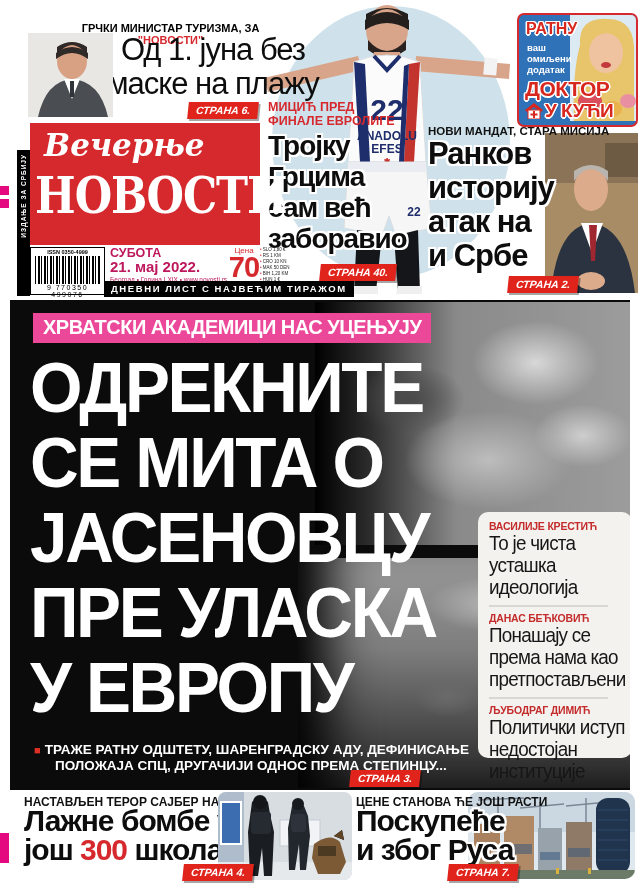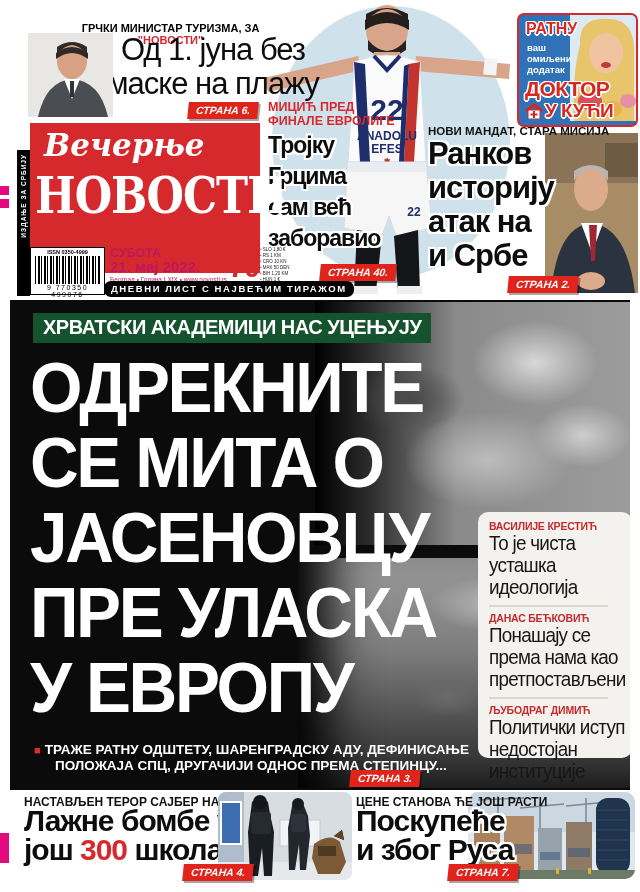--- a/index.html
+++ b/index.html
@@ -15,21 +15,21 @@
   
   #tl-kicker{left:58px;top:22px;width:225px;font-size:11px;text-align:center;font-weight:700;}
   #tl-head{left:88px;top:33px;width:250px;text-align:center;font-size:31px;line-height:34px;
            font-weight:400;color:#0d0d0d;letter-spacing:-1px;}
   #tl-badge{left:188px;top:100px;}
   #tl-photo{left:28px;top:33px;width:85px;height:84px;}
   
   #circle{left:272px;top:6px;width:238px;height:272px;border-radius:50%;background:#cfe2ec;}
   #player{left:262px;top:0px;width:250px;height:294px;}
   #mc-kicker{left:268px;top:100px;font-size:12.5px;line-height:14px;font-weight:700;z-index:5;}
-  #mc-head{left:268px;top:130px;font-size:23px;line-height:31px;font-weight:700;color:#0d0d0d;
+  #mc-head{left:268px;top:130px;font-size:28px;line-height:31px;font-weight:700;color:#0d0d0d;
            letter-spacing:-1px;z-index:5;}
   #mc-badge{left:320px;top:262px;z-index:6;}
   
   #promo{left:517px;top:13px;width:117px;height:110px;background:#2f72b8;border:2px solid #d6292e;
          border-radius:7px;overflow:hidden;z-index:6;}
   #promo-woman{position:absolute;right:0;top:0;width:66px;height:106px;}
   .stroke-red{color:#d8271f;text-shadow:-1.5px 0 0 #fff,1.5px 0 0 #fff,0 -1.5px 0 #fff,0 1.5px 0 #fff,
               -1px -1px 0 #fff,1px 1px 0 #fff,-1px 1px 0 #fff,1px -1px 0 #fff;}
   #promo-today{position:absolute;left:7px;top:5px;font-size:16px;font-weight:700;}
   #promo-sub{position:absolute;left:8px;top:27px;font-size:9.5px;line-height:11px;font-weight:700;color:#fff;}
@@ -40,21 +40,21 @@
   #tr-kicker{left:428px;top:125px;font-size:11.5px;font-weight:700;z-index:5;}
   #tr-head{left:428px;top:137px;font-size:31px;line-height:34px;font-weight:700;color:#0d0d0d;
            letter-spacing:-1px;z-index:5;}
   #tr-photo{left:545px;top:133px;width:93px;height:160px;z-index:4;}
   #tr-badge{left:508px;top:274px;z-index:6;}
   
   #edition{left:17px;top:150px;width:13px;height:146px;background:#000;color:#fff;z-index:7;}
   #edition span{position:absolute;left:3px;top:4px;writing-mode:vertical-rl;transform:rotate(180deg);
                 font-size:6.5px;font-weight:700;letter-spacing:1px;white-space:nowrap;}
   .regmark{background:#e5097f;}
-  #logo{left:30px;top:123px;width:230px;height:150px;background:#d6292e;z-index:6;}
+  #logo{left:30px;top:123px;width:230px;height:122px;background:#d6292e;z-index:6;}
   #logo-script{position:absolute;left:14px;top:4px;font-family:"DejaVu Serif",serif;font-style:italic;
                font-weight:700;font-size:31px;color:#fff;}
   #logo-main{position:absolute;left:5px;top:44px;width:220px;text-align:center;font-family:"DejaVu Serif",serif;
              font-weight:700;font-size:43px;color:#fff;letter-spacing:-1px;transform:scaleY(1.15);transform-origin:top;}
   #barcode-box{left:30px;top:247px;width:73px;height:46px;background:#fff;border:1px solid #000;z-index:6;
                text-align:center;}
   #issn{font-size:5.5px;font-weight:700;margin-top:1px;}
   #bars{height:28px;margin:1px 4px 0;background:repeating-linear-gradient(90deg,#000 0 1px,#fff 1px 3px,#000 3px 5px,#fff 5px 6px);}
   #bcd{font-size:7px;letter-spacing:1.5px;}
   #dateblk{left:110px;top:247px;z-index:6;color:#be185d;}
@@ -62,38 +62,38 @@
   #date{font-size:15px;font-weight:700;line-height:15px;}
   #meta{font-size:6.5px;margin-top:2px;}
   #priceblk{left:227px;top:246px;width:34px;text-align:center;color:#d6292e;z-index:6;}
   #price-l{font-size:8px;font-weight:400;}
   #price-v{font-size:29px;font-weight:700;line-height:24px;letter-spacing:-1px;}
   #price-u{font-size:7px;font-weight:700;}
   #forex{left:260px;top:247px;width:40px;z-index:6;}
   #forex div{font-size:4.5px;line-height:6px;color:#222;white-space:nowrap;}
   #forex div::before{content:"• ";color:#d6292e;}
   #tagline{left:104px;top:281px;background:#000;color:#fff;font-size:9.5px;font-weight:700;
-           letter-spacing:1.6px;padding:2px 7px 3px;z-index:6;white-space:nowrap;border-radius:7px;}
+           letter-spacing:1.6px;padding:2px 7px 3px;z-index:6;white-space:nowrap;}
   
   #main-box{left:10px;top:300px;width:620px;height:490px;background:#0b0b0b;overflow:hidden;}
   #photo1{position:absolute;left:305px;top:2px;width:315px;height:243px;
     background:
       radial-gradient(90px 60px at 70% 25%,#d8d8d8 0%,rgba(216,216,216,0) 70%),
       radial-gradient(120px 70px at 55% 65%,#bdbdbd 0%,rgba(189,189,189,0) 70%),
       radial-gradient(70px 45px at 85% 55%,#cecece 0%,rgba(206,206,206,0) 70%),
       radial-gradient(80px 50px at 30% 40%,#4a4a4a 0%,rgba(74,74,74,0) 70%),
       linear-gradient(90deg,#000 0%,#2e2e2e 18%,#8a8a8a 45%,#9c9c9c 100%);}
   #photo2{position:absolute;left:288px;top:258px;width:332px;height:230px;
     background:
       radial-gradient(100px 40px at 60% 20%,#b8b8b8 0%,rgba(184,184,184,0) 70%),
       radial-gradient(60px 35px at 75% 55%,#777 0%,rgba(119,119,119,0) 70%),
       radial-gradient(50px 30px at 45% 60%,#6a6a6a 0%,rgba(106,106,106,0) 70%),
       linear-gradient(180deg,#9a9a9a 0%,#7d7d7d 40%,#3a3a3a 85%,#222 100%);
     box-shadow:inset 60px 0 50px -30px #000;}
-  #main-badge{position:absolute;left:23px;top:13px;background:#14532d;color:#fff;font-weight:700;
+  #main-badge{position:absolute;left:23px;top:13px;background:#ec4899;color:#fff;font-weight:700;
               font-size:20px;letter-spacing:-.5px;padding:3px 10px 4px;}
   #main-head{position:absolute;left:20px;top:50px;color:#fff;font-weight:700;font-size:71px;
              line-height:75px;letter-spacing:-2.5px;transform:scaleX(.95);transform-origin:left top;z-index:3;}
   #deck{position:absolute;left:24px;top:442px;color:#fff;font-weight:700;font-size:13.5px;line-height:16px;z-index:3;}
   #deck .sq{color:#dd2f23;font-size:11px;margin-right:4px;}
   #main-pg{position:absolute;left:340px;top:468px;z-index:4;}
   #quotes{position:absolute;left:468px;top:212px;width:154px;height:246px;background:#f3f2ef;
           border-radius:10px;padding:8px 6px 8px 11px;box-sizing:border-box;z-index:4;}
   .qname{color:#c42b2b;font-size:10.5px;font-weight:700;letter-spacing:-.2px;}
   .qtext{color:#161616;font-size:20.5px;line-height:22px;font-weight:400;letter-spacing:-.8px;

